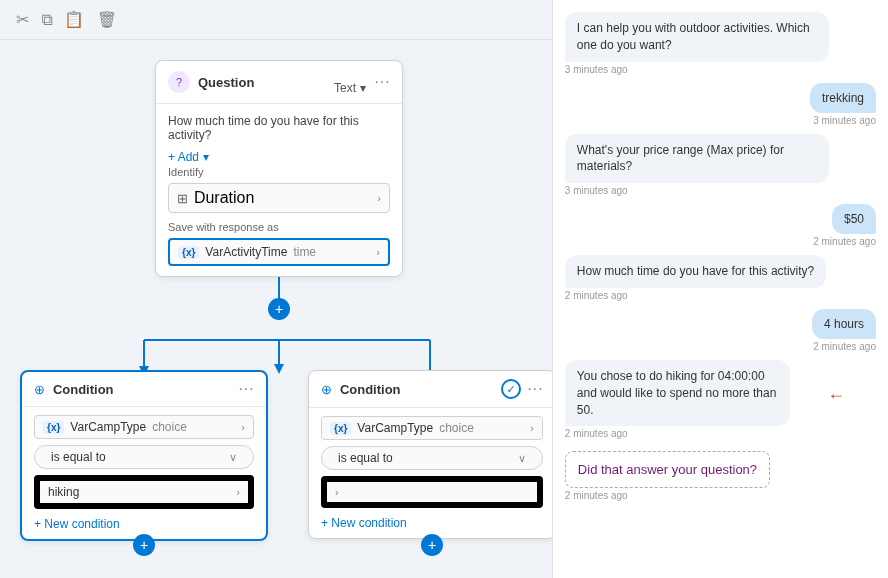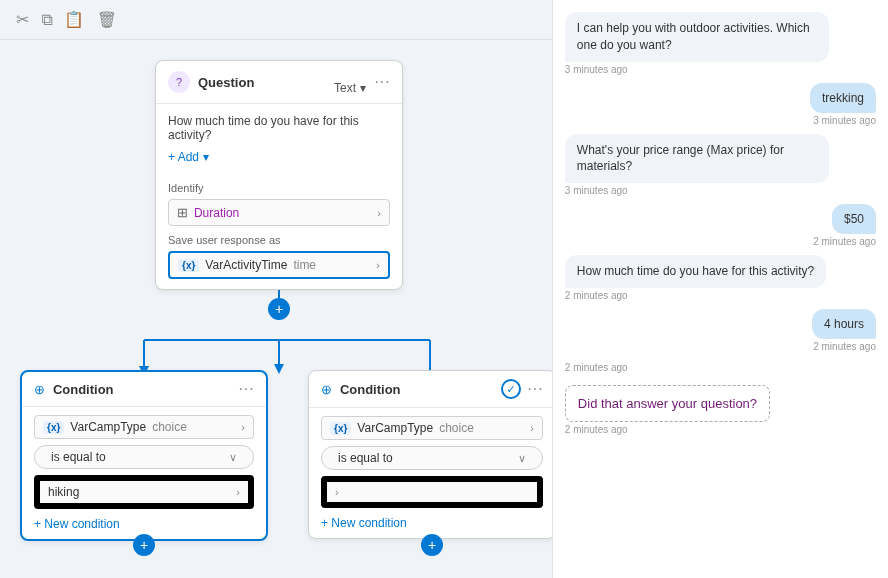--- a/index.html
+++ b/index.html
@@ -105,21 +105,21 @@
       color: #444;
       margin-bottom: 8px;
     }
     .add-btn {
       display: flex;
       align-items: center;
       gap: 4px;
       color: #0078d4;
       font-size: 12px;
       cursor: pointer;
-      margin-bottom: 18px;
+      margin-bottom: 2px;
     }
     .section-label {
       font-size: 11px;
       color: #666;
       margin-bottom: 5px;
       font-weight: 500;
     }
     .identify-row {
       display: flex;
       align-items: center;
@@ -129,22 +129,22 @@
       margin-bottom: 8px;
       background: #fafafa;
     }
     .identify-icon {
       color: #666;
       margin-right: 6px;
       font-size: 13px;
     }
     .identify-text {
       flex: 1;
-      font-size: 12px;
-      color: #a21caf;
+      font-size: 16px;
+      color: #000000;
       font-weight: 500;
     }
     .identify-arrow {
       color: #888;
       font-size: 11px;
     }
     .save-label {
       font-size: 11px;
       color: #666;
       margin-bottom: 5px;
@@ -458,21 +458,21 @@
         <div class="add-btn">
           <span>+ Add</span>
           <span>▾</span>
         </div>
         <div class="section-label">Identify</div>
         <div class="identify-row">
           <span class="identify-icon">⊞</span>
           <span class="identify-text">Duration</span>
           <span class="identify-arrow">›</span>
         </div>
-        <div class="save-label">Save user response as</div>
+        <div class="save-label">Save with response as</div>
         <div class="save-row">
           <span class="save-var-icon">{x}</span>
           <span class="save-var-name">VarActivityTime</span>
           <span class="save-var-type">time</span>
           <span class="save-arrow">›</span>
         </div>
       </div>
     </div>
 
     <div class="plus-btn" style="top:258px; left:268px; z-index:10;">+</div>
@@ -569,20 +569,24 @@
     <div class="chat-bubble-bot">How much time do you have for this activity?</div>
     <div class="chat-time">2 minutes ago</div>
   </div>
 
   <div class="chat-group user">
     <div class="chat-bubble-user">4 hours</div>
     <div class="chat-time-right">2 minutes ago</div>
   </div>
 
   <div class="chat-group bot">
+    <div class="last-bubble-wrapper">
+      <div class="chat-bubble-bot">You chose to do hiking for 04:00:00 and would like to spend no more than 50.</div>
+      <span class="arrow-indicator">←</span>
+    </div>
     <div class="chat-time">2 minutes ago</div>
   </div>
 
   <div class="chat-group bot">
     <div class="did-answer-card">Did that answer your question?</div>
     <div class="chat-time">2 minutes ago</div>
   </div>
 
 </div>
 

